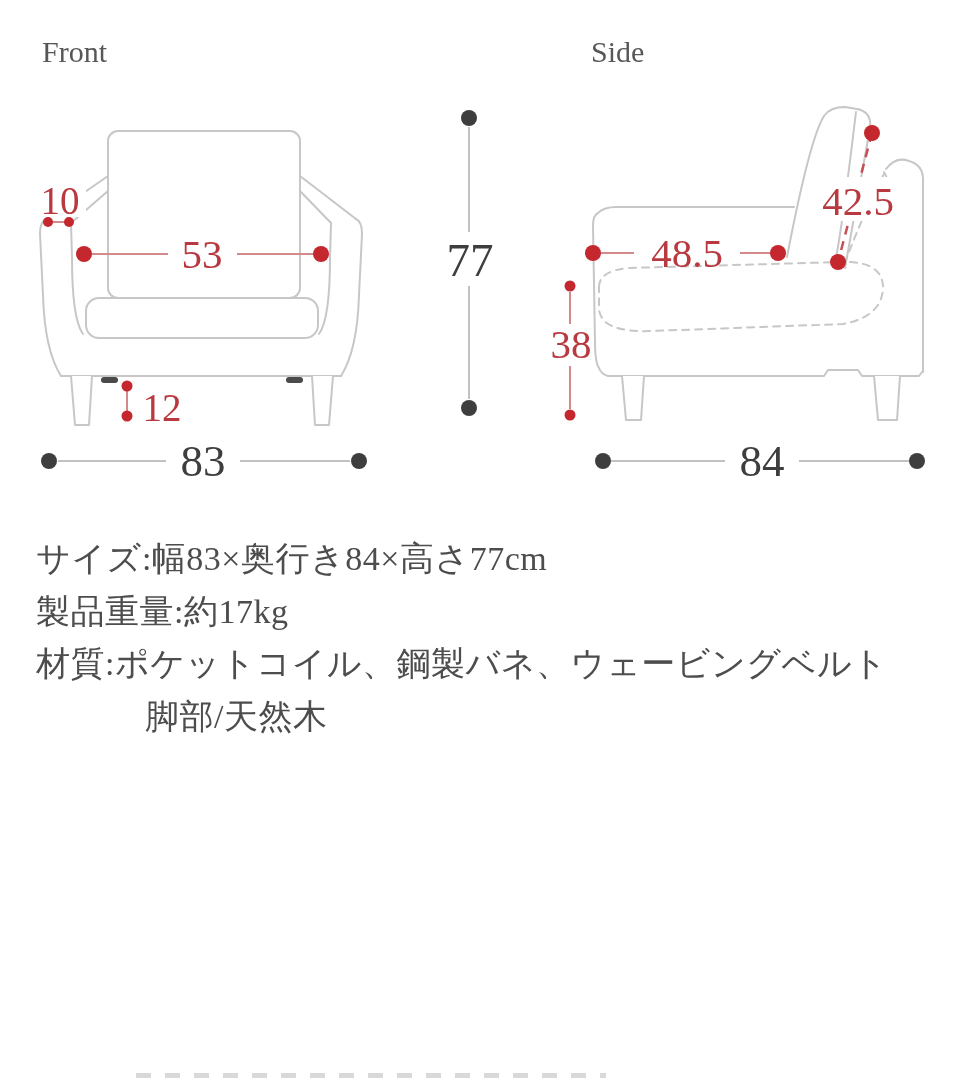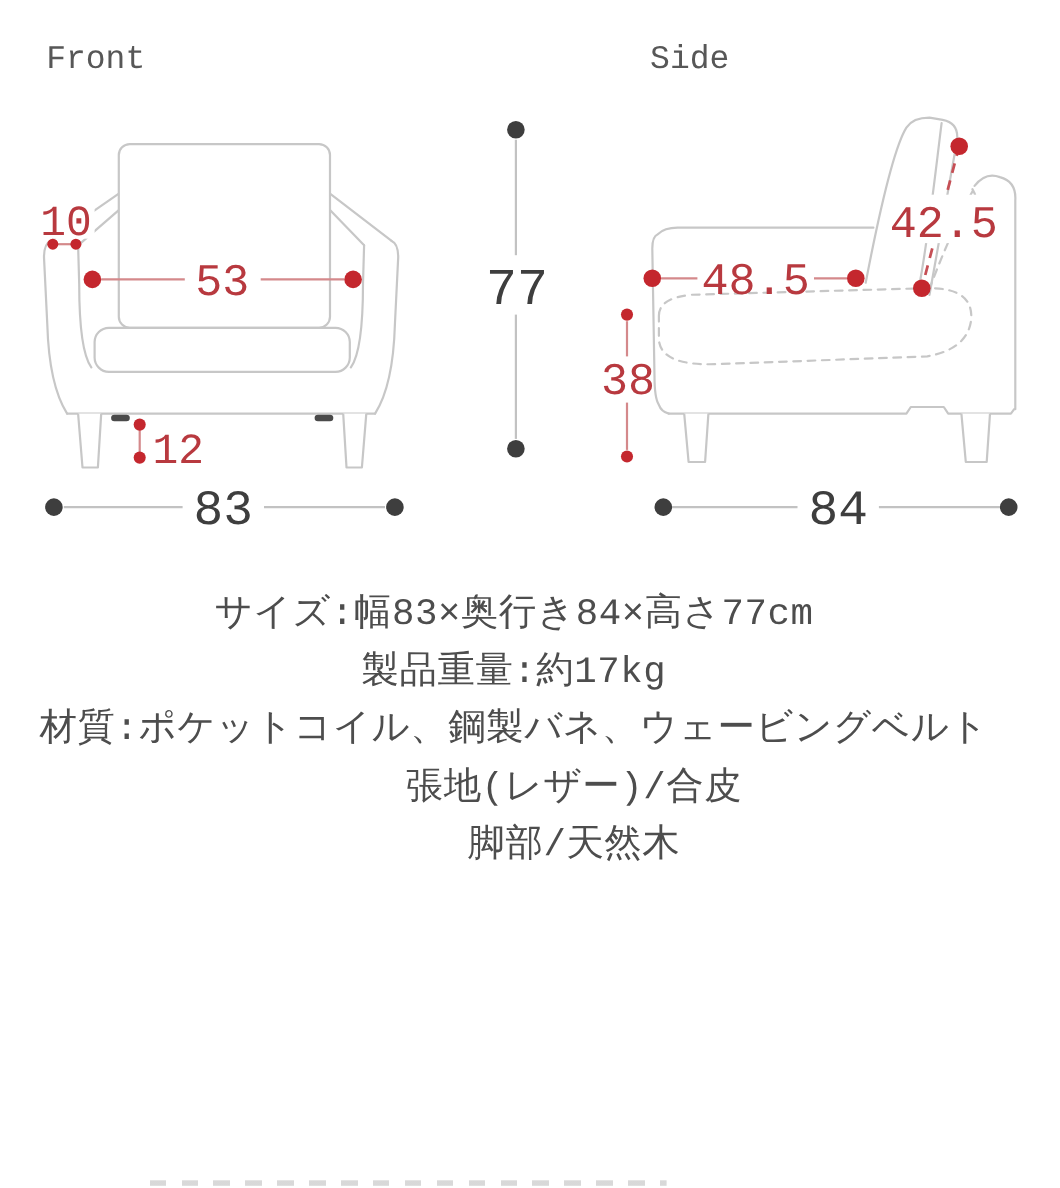--- a/index.html
+++ b/index.html
@@ -3,21 +3,21 @@
 <meta charset="utf-8">
 <style>
   :root{
     --bg:#ffffff; --outline:#c7c7c7; --dim-line:#c2c2c2; --dark:#3e3e3e;
     --red-text:#b8393f; --red-dot:#c4272e; --red-line:#d4898b; --red-dash:#c64f55;
     --label:#575757; --text:#4d4d4d;
   }
   html,body{margin:0;padding:0;background:#fff;}
   .screen{
     position:relative; width:964px; height:1080px; background:var(--bg);
-    overflow:hidden; font-family:Liberation Mono, monospace;text-align:center;
+    overflow:hidden; font-family:Liberation Serif, serif;
   }
   svg.diagram{position:absolute;top:0;left:0;display:block;}
   .outline{fill:none;stroke:var(--outline);stroke-width:2;stroke-linecap:round;stroke-linejoin:round;}
   .outline-fill{fill:#fff;stroke:var(--outline);stroke-width:2;stroke-linejoin:round;}
   .dashed{stroke-dasharray:7 6;}
   .red-dot{fill:var(--red-dot);stroke:none;}
   .dark-dot{fill:var(--dark);stroke:none;}
   .red-line{stroke:var(--red-line);stroke-width:2;fill:none;}
   .red-dash-line{stroke:var(--red-dash);stroke-width:2.5;stroke-dasharray:9 7;fill:none;}
   .dim-line{stroke:var(--dim-line);stroke-width:2;fill:none;}
@@ -155,18 +155,17 @@
         <circle class="dark-dot" cx="917" cy="461" r="8"></circle>
         <text class="dark-num" x="762" y="476">84</text>
       </g>
     </g>
   </svg>
 
   <div class="specs">
     <div class="spec-line">サイズ:幅83×奥行き84×高さ77cm</div>
     <div class="spec-line">製品重量:約17kg</div>
     <div class="spec-line">材質:ポケットコイル、鋼製バネ、ウェービングベルト</div>
-    <div class="spec-line indent">張地(レザー)/合皮</div>
     <div class="spec-line indent">脚部/天然木</div>
   </div>
 
   <div class="cutoff"></div>
 </div>
 
 </body></html>

